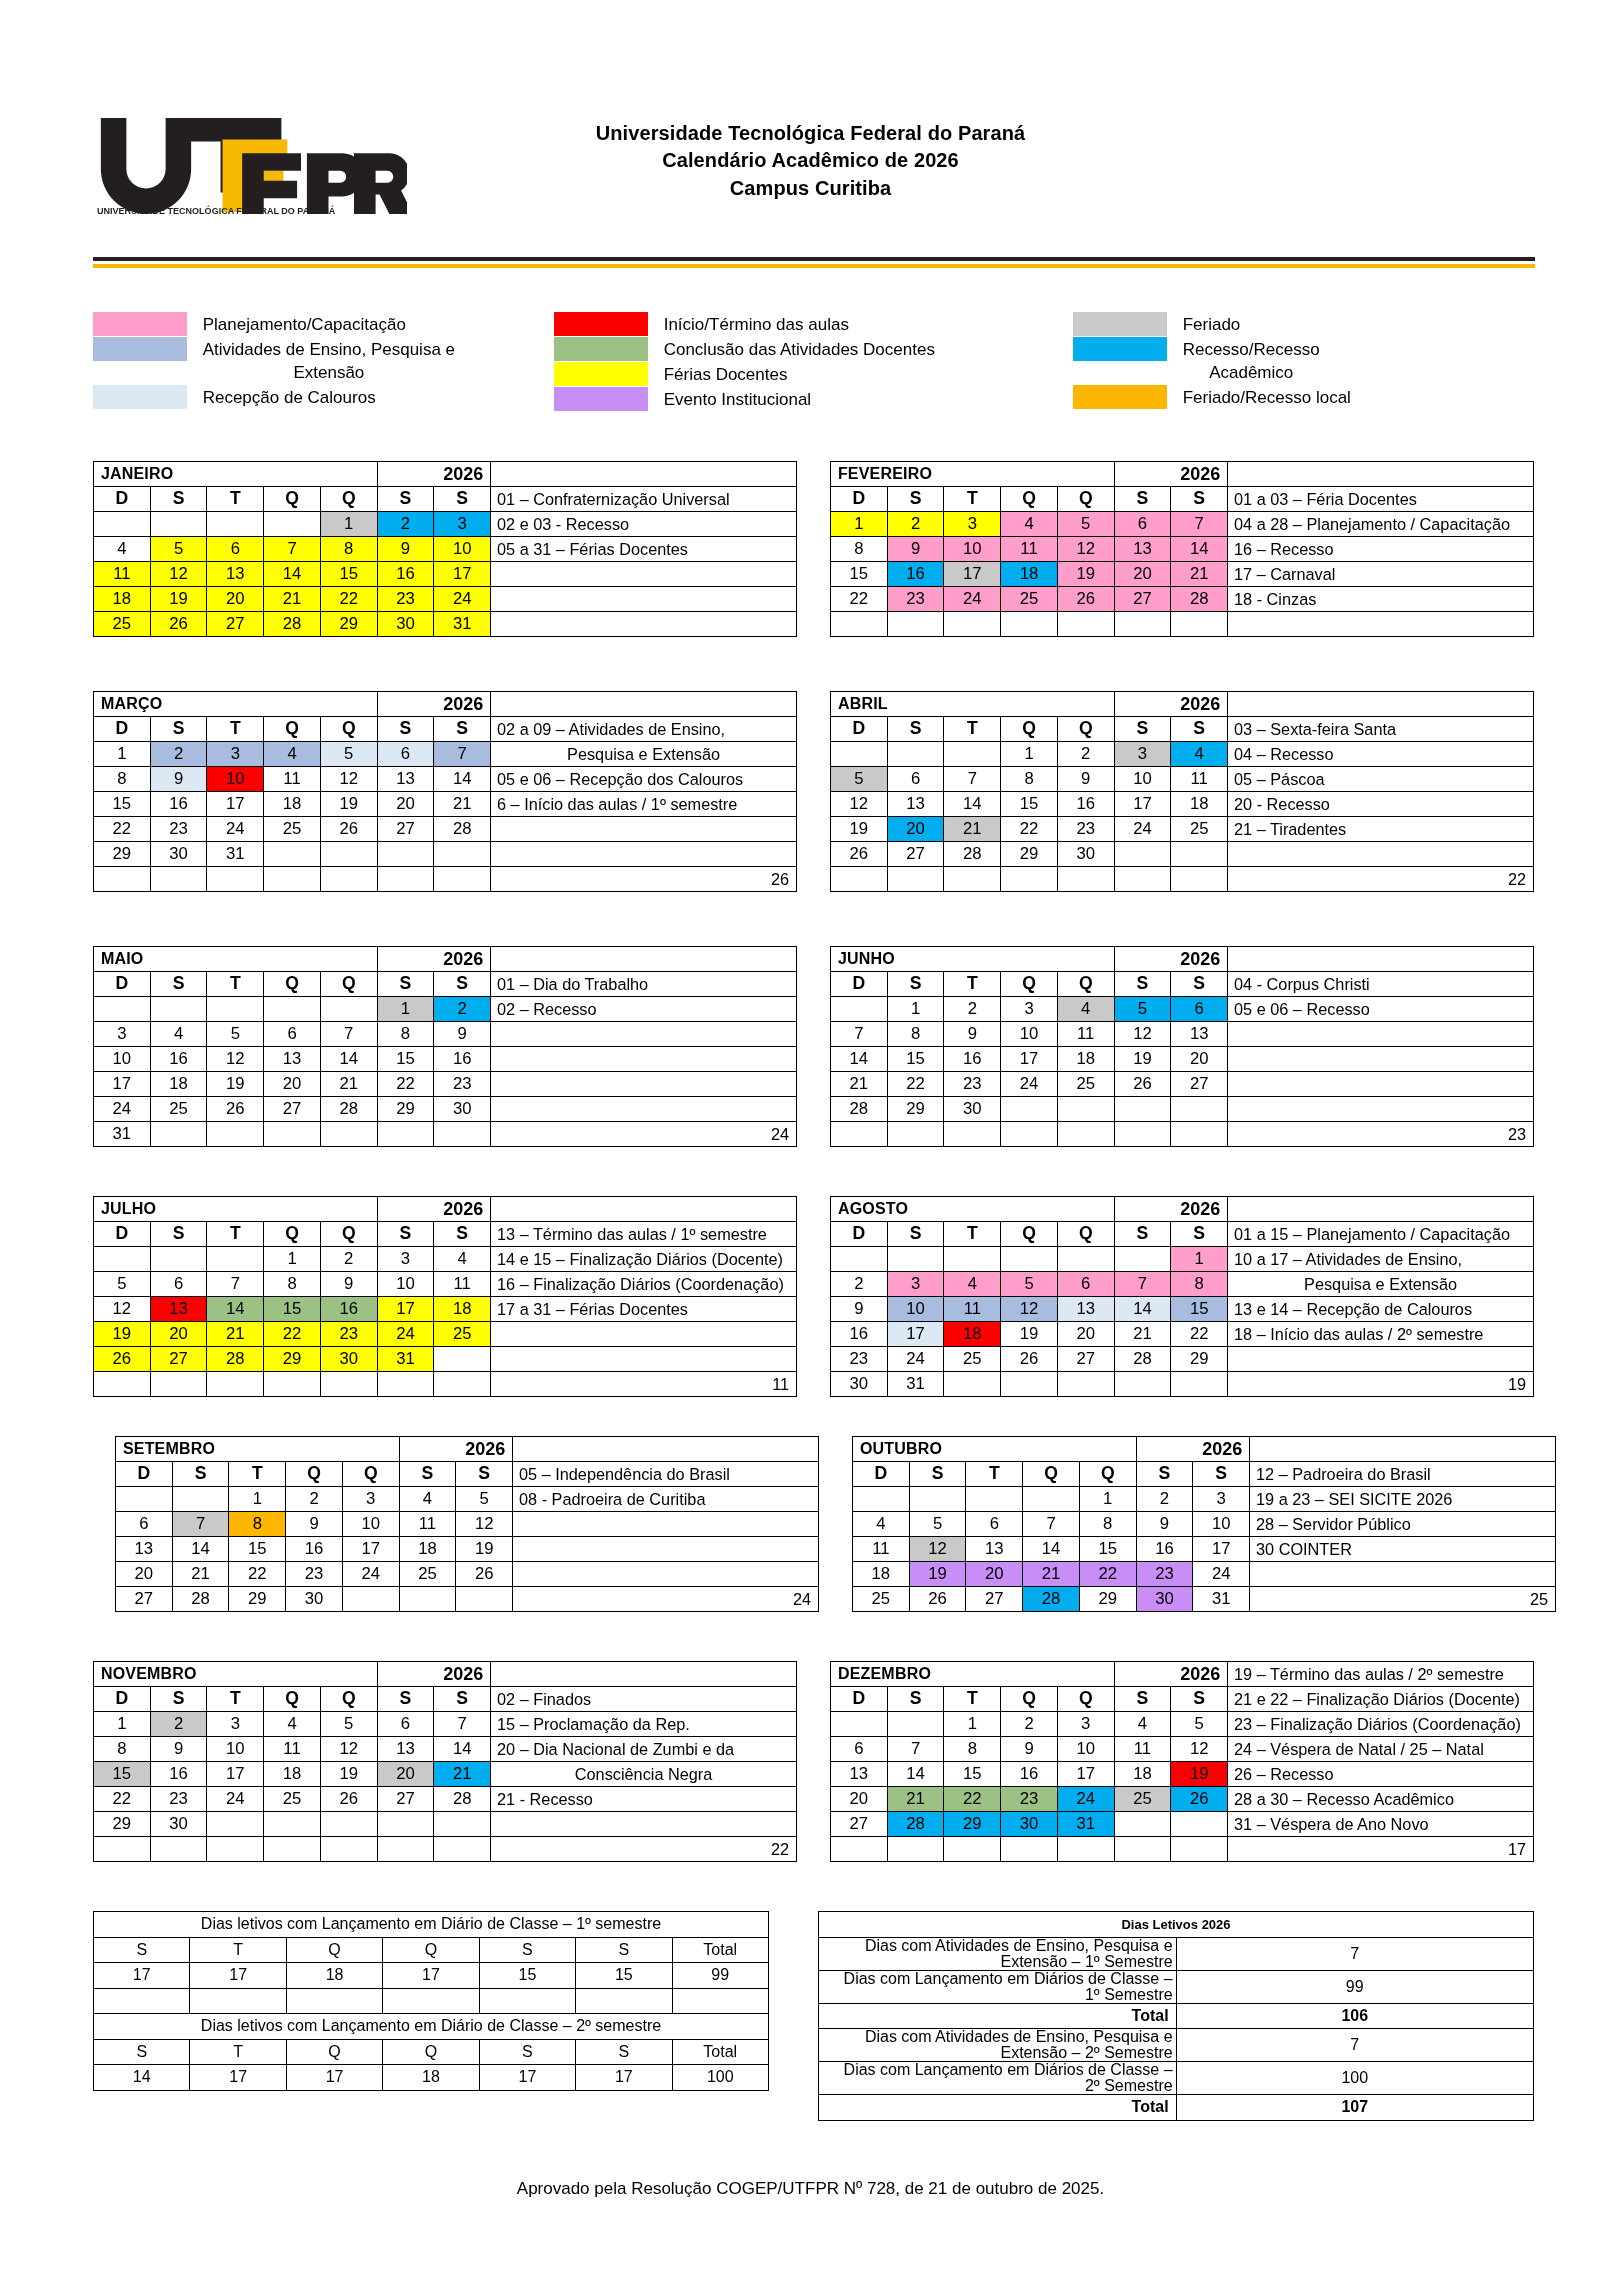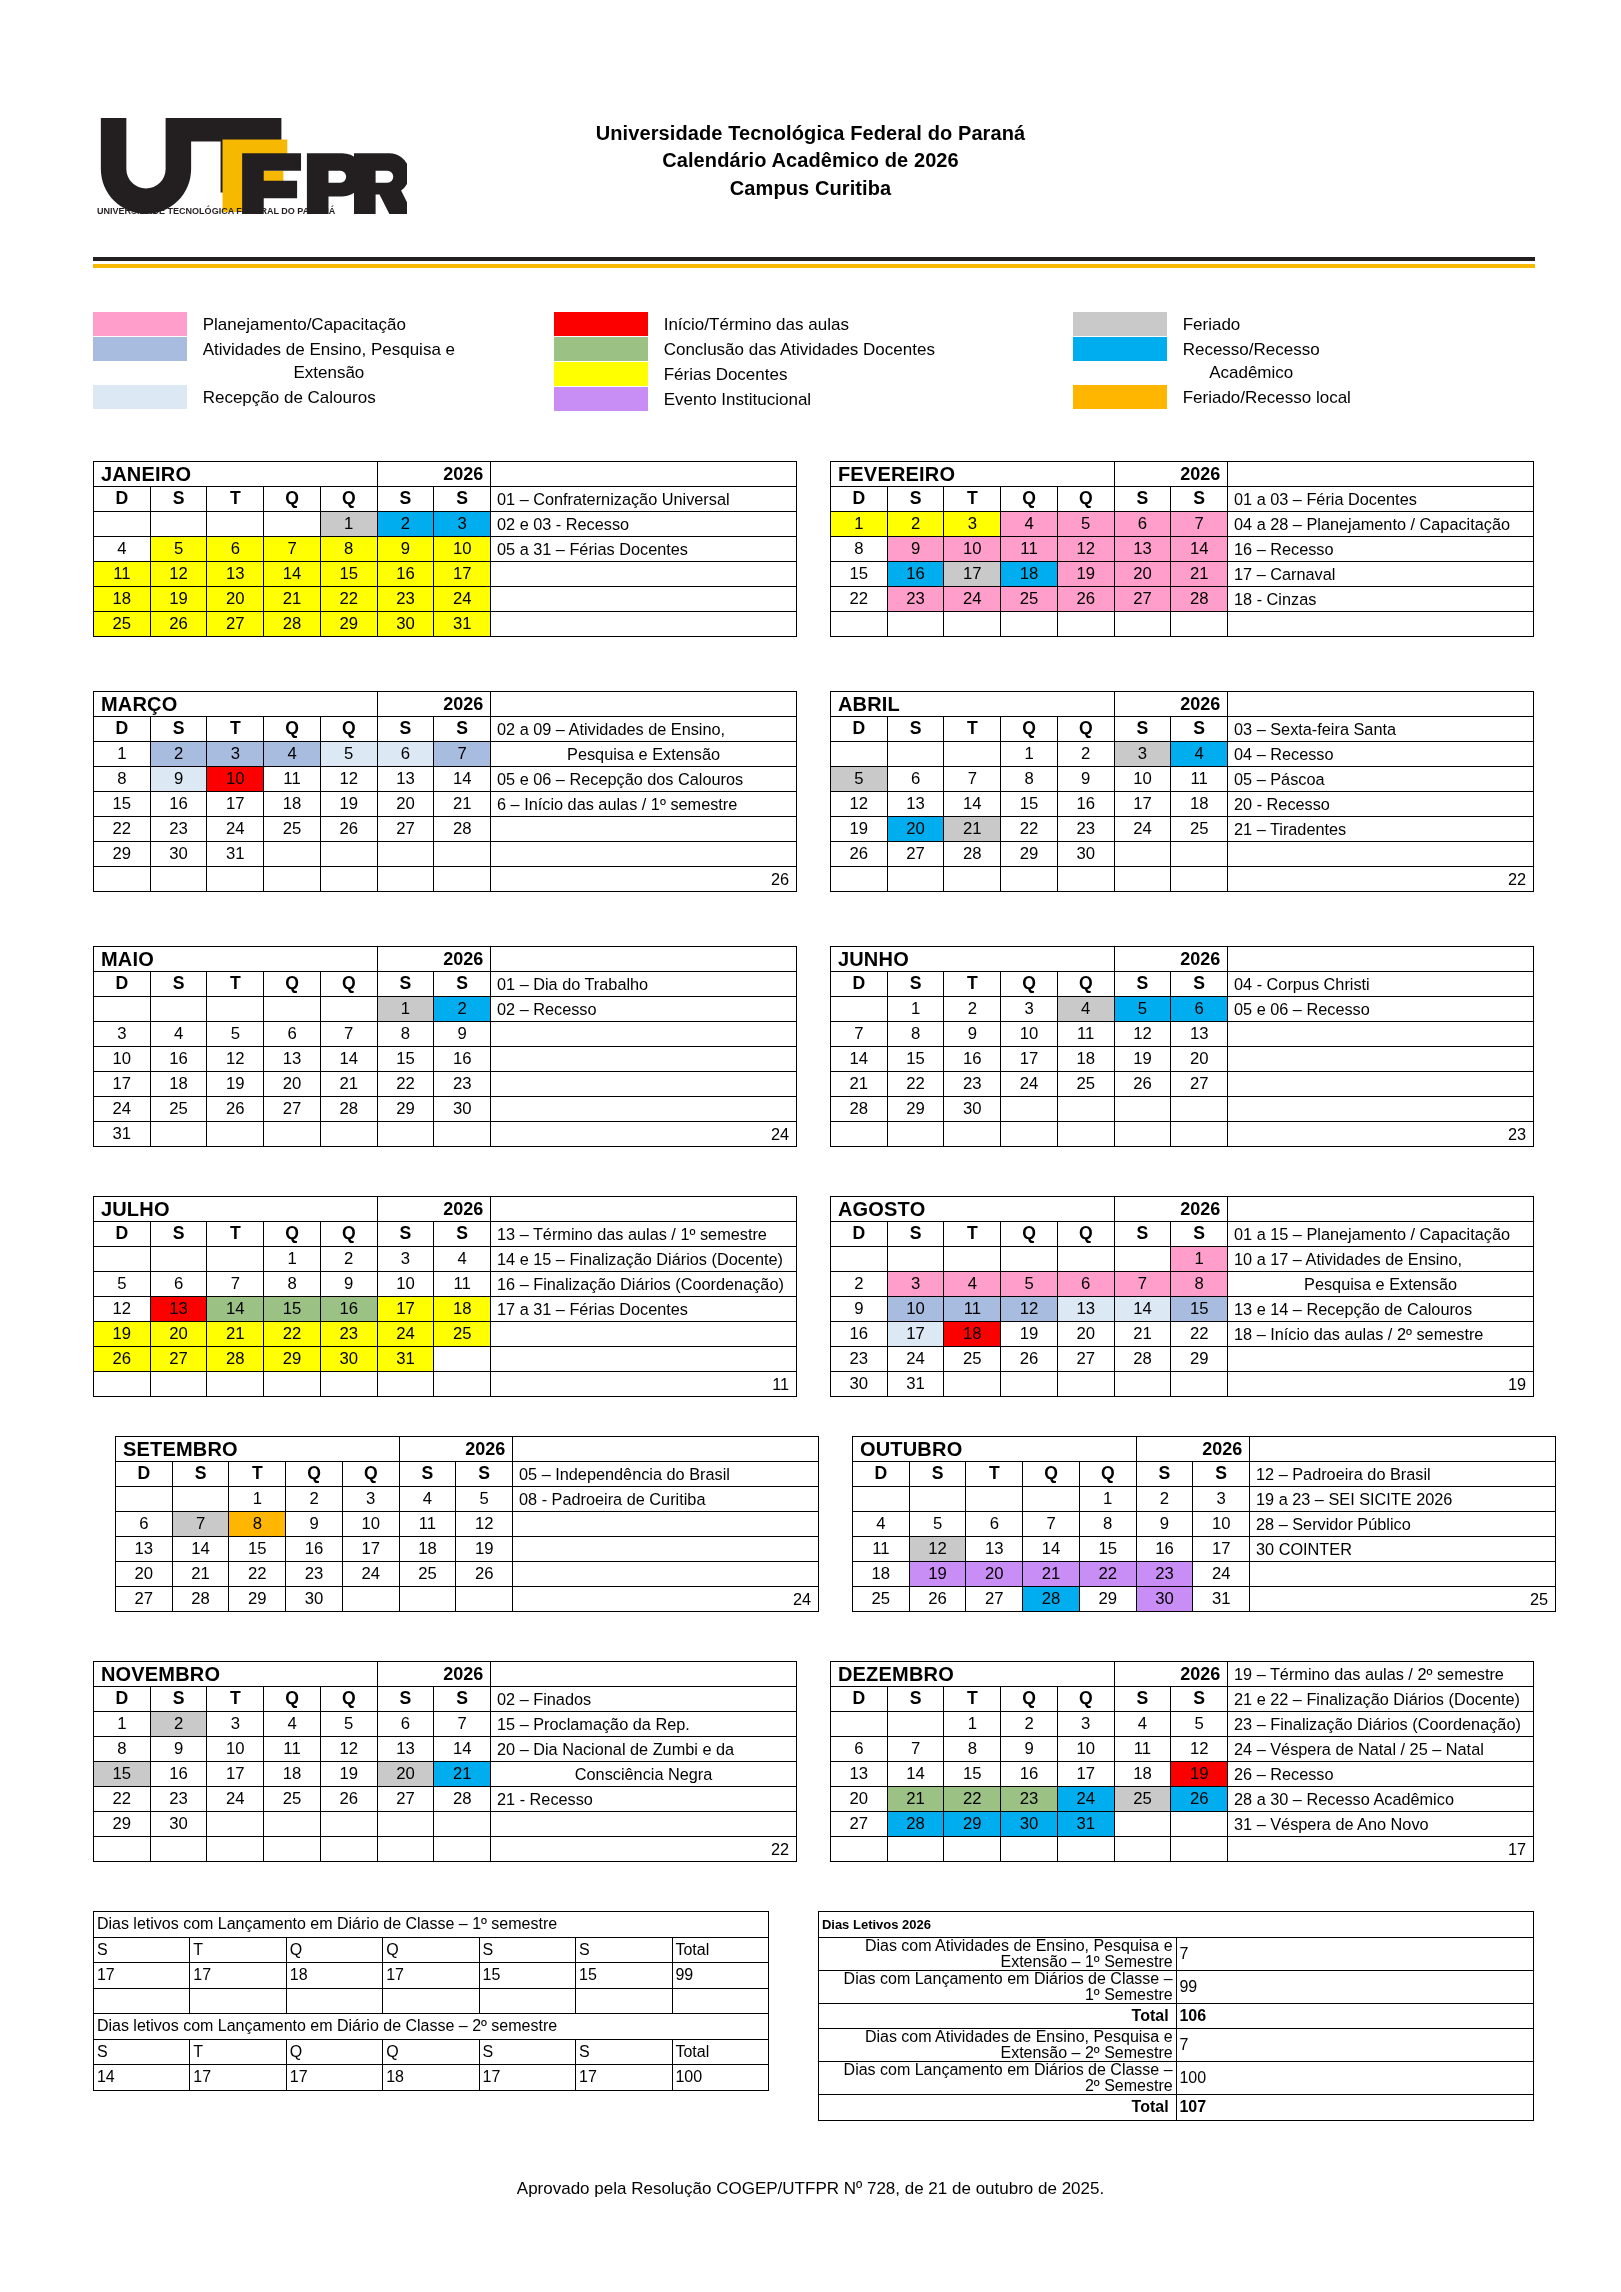--- a/index.html
+++ b/index.html
@@ -35,42 +35,42 @@
 
   
   .cal-row{position:absolute;left:93px;width:1441px;display:flex;justify-content:space-between;}
   .cal-block{width:704px;}
   table.cal{border-collapse:collapse;table-layout:fixed;width:704px;font-size:16.7px;}
   table.cal td{border:1px solid #000;height:24px;text-align:center;vertical-align:middle;padding:0;line-height:1;}
   table.cal td.daycell{width:40px;}
   table.cal td.note{width:299px;text-align:left;padding-left:5.9px;font-size:16.3px;white-space:nowrap;overflow:visible;}
   table.cal td.note.indent{text-align:center;padding-left:0;}
   table.cal td.note.tally{text-align:right;padding-right:6.9px;}
-  table.cal .mon-name{text-align:left;font-weight:bold;font-size:20px;padding-left:6.9px;letter-spacing:0.2px;}
+  table.cal .mon-name{text-align:left;font-weight:bold;font-size:16px;padding-left:6.9px;letter-spacing:0.2px;}
   table.cal .mon-year{font-weight:bold;font-size:18px;text-align:right;padding-right:6.9px;}
   table.cal .dow{font-weight:bold;font-size:17.6px;}
 
   
   .c-pink   {background:#ff9ecb;}
   .c-blue   {background:#a8bcdf;}
   .c-lblue  {background:#dde8f5;}
   .c-red    {background:#fc0000;}
   .c-green  {background:#9cc184;}
   .c-yellow {background:#ffff00;}
   .c-purple {background:#c98ef5;}
   .c-gray   {background:#c9c9c9;}
   .c-cyan   {background:#00adee;}
   .c-orange {background:#ffb600;}
 
   
   .summaries{position:absolute;left:93px;top:1911px;width:1441px;display:flex;justify-content:space-between;}
   .sum-left{width:676px;}
   .sum-right{width:716px;}
   table.sum{border-collapse:collapse;table-layout:fixed;width:100%;font-size:16px;}
-  table.sum td{border:1px solid #000;height:24.5px;padding:0 2.9px;line-height:1;}
+  table.sum td{border:1px solid #000;height:24.5px;text-align:center;padding:0 2.9px;line-height:1;}
   table.sum td.lbl{text-align:right;padding-left:5.9px;}
   table.sum td.num{width:57px;}
   table.sum td.bold{font-weight:bold;}
   table.sum td.tot-lbl{text-align:right;padding-right:6.9px;font-weight:bold;}
   table.sum td.title{font-weight:bold;font-size:13px;}
 
   .footer{position:absolute;left:0;right:0;top:2135px;text-align:center;font-size:17px;margin-top:44px;}
 </style>
 </head>
 <body>

